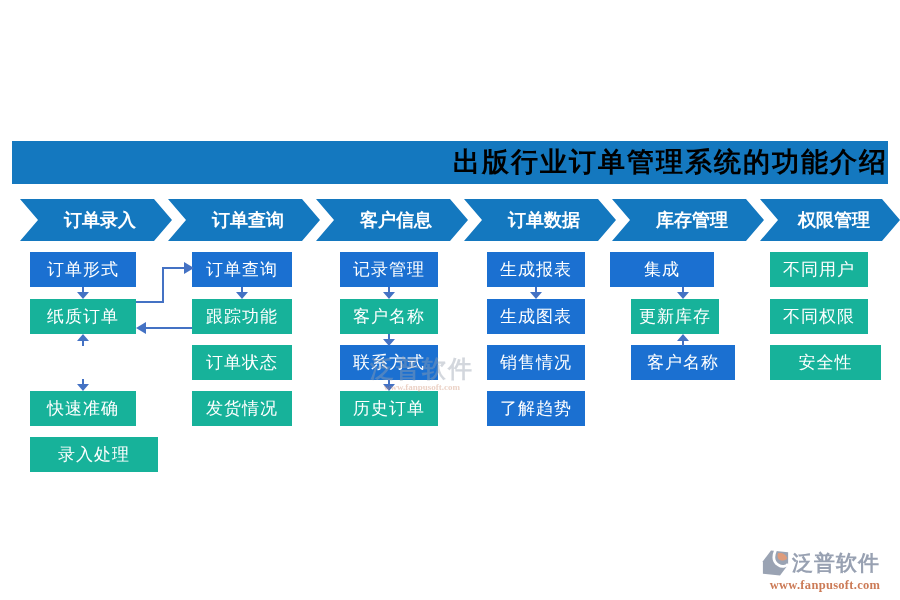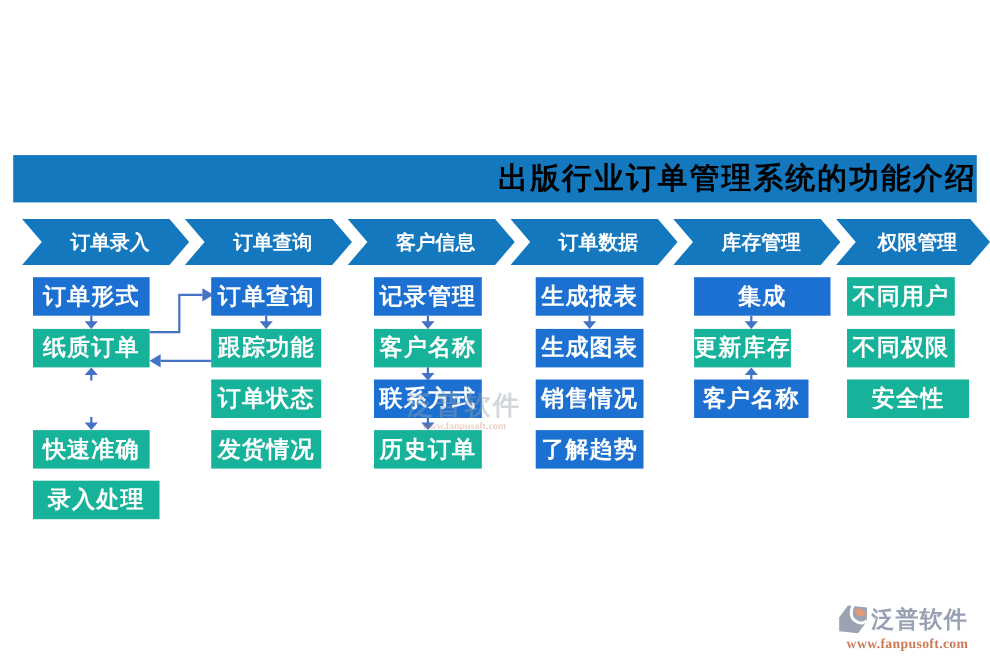--- a/index.html
+++ b/index.html
@@ -10,21 +10,21 @@
              background:var(--header-blue,#1478BF);color:#000000;font-weight:bold;
              font-size:27px;line-height:43px;text-align:right;letter-spacing:2px;}
   
   .chev{position:absolute;top:199px;height:42px;background:var(--header-blue,#1478BF);
         color:#fff;font-weight:bold;font-size:18px;line-height:42px;text-align:center;
         clip-path:polygon(18px 50%,0 0,calc(100% - 18px) 0,100% 50%,calc(100% - 18px) 100%,0 100%);
         padding-left:8px;box-sizing:border-box;}
   .c1{left:20px;width:152px;} .c2{left:168px;width:152px;} .c3{left:316px;width:152px;}
   .c4{left:464px;width:152px;} .c5{left:612px;width:152px;} .c6{left:760px;width:140px;font-family:Liberation Serif, serif;}
   
-  .box{position:absolute;height:35px;color:#fff;font-weight:bold;font-size:21px;
+  .box{position:absolute;height:35px;color:#fff;font-weight:normal;font-size:17px;
        line-height:35px;text-align:center;letter-spacing:1px;}
   .blue{background:var(--box-blue,#1B70D1);}
   .teal{background:var(--box-teal,#17B29A);}
   
   .arr{position:absolute;width:14px;height:12px;}
   .arr .stem{position:absolute;left:6px;width:2px;background:var(--arrow,#4472C4);}
   .arr .head{position:absolute;left:1px;width:0;height:0;
              border-left:6px solid transparent;border-right:6px solid transparent;}
   .arr.down .stem{top:0;height:6px;}
   .arr.down .head{top:5px;border-top:7px solid var(--arrow,#4472C4);}
@@ -55,38 +55,38 @@
   <div class="chev c1">订单录入</div>
   <div class="chev c2">订单查询</div>
   <div class="chev c3">客户信息</div>
   <div class="chev c4">订单数据</div>
   <div class="chev c5">库存管理</div>
   <div class="chev c6">权限管理</div>
 
   <div class="box blue" style="left:30px;top:252px;width:106px">订单形式</div>
   <div class="box teal" style="left:30px;top:299px;width:106px">纸质订单</div>
   <div class="box teal" style="left:30px;top:391px;width:106px">快速准确</div>
-  <div class="box teal" style="left:30px;top:437px;width:115px">录入处理</div>
+  <div class="box teal" style="left:30px;top:437px;width:128px">录入处理</div>
 
   <div class="box blue" style="left:192px;top:252px;width:100px">订单查询</div>
   <div class="box teal" style="left:192px;top:299px;width:100px">跟踪功能</div>
   <div class="box teal" style="left:192px;top:345px;width:100px">订单状态</div>
   <div class="box teal" style="left:192px;top:391px;width:100px">发货情况</div>
 
   <div class="box blue" style="left:340px;top:252px;width:98px">记录管理</div>
   <div class="box teal" style="left:340px;top:299px;width:98px">客户名称</div>
   <div class="box blue" style="left:340px;top:345px;width:98px">联系方式</div>
   <div class="box teal" style="left:340px;top:391px;width:98px">历史订单</div>
 
   <div class="box blue" style="left:487px;top:252px;width:98px">生成报表</div>
   <div class="box blue" style="left:487px;top:299px;width:98px">生成图表</div>
   <div class="box blue" style="left:487px;top:345px;width:98px">销售情况</div>
   <div class="box blue" style="left:487px;top:391px;width:98px">了解趋势</div>
 
-  <div class="box blue" style="left:631px;top:252px;width:124px">集成</div>
+  <div class="box blue" style="left:610px;top:252px;width:104px">集成</div>
   <div class="box teal" style="left:631px;top:299px;width:88px">更新库存</div>
   <div class="box blue" style="left:631px;top:345px;width:104px">客户名称</div>
 
   <div class="box teal" style="left:770px;top:252px;width:98px">不同用户</div>
   <div class="box teal" style="left:770px;top:299px;width:98px">不同权限</div>
   <div class="box teal" style="left:770px;top:345px;width:111px">安全性</div>
 
   <div class="arr down" style="left:76px;top:287px">
       <span class="stem"></span>
       <span class="head"></span>

